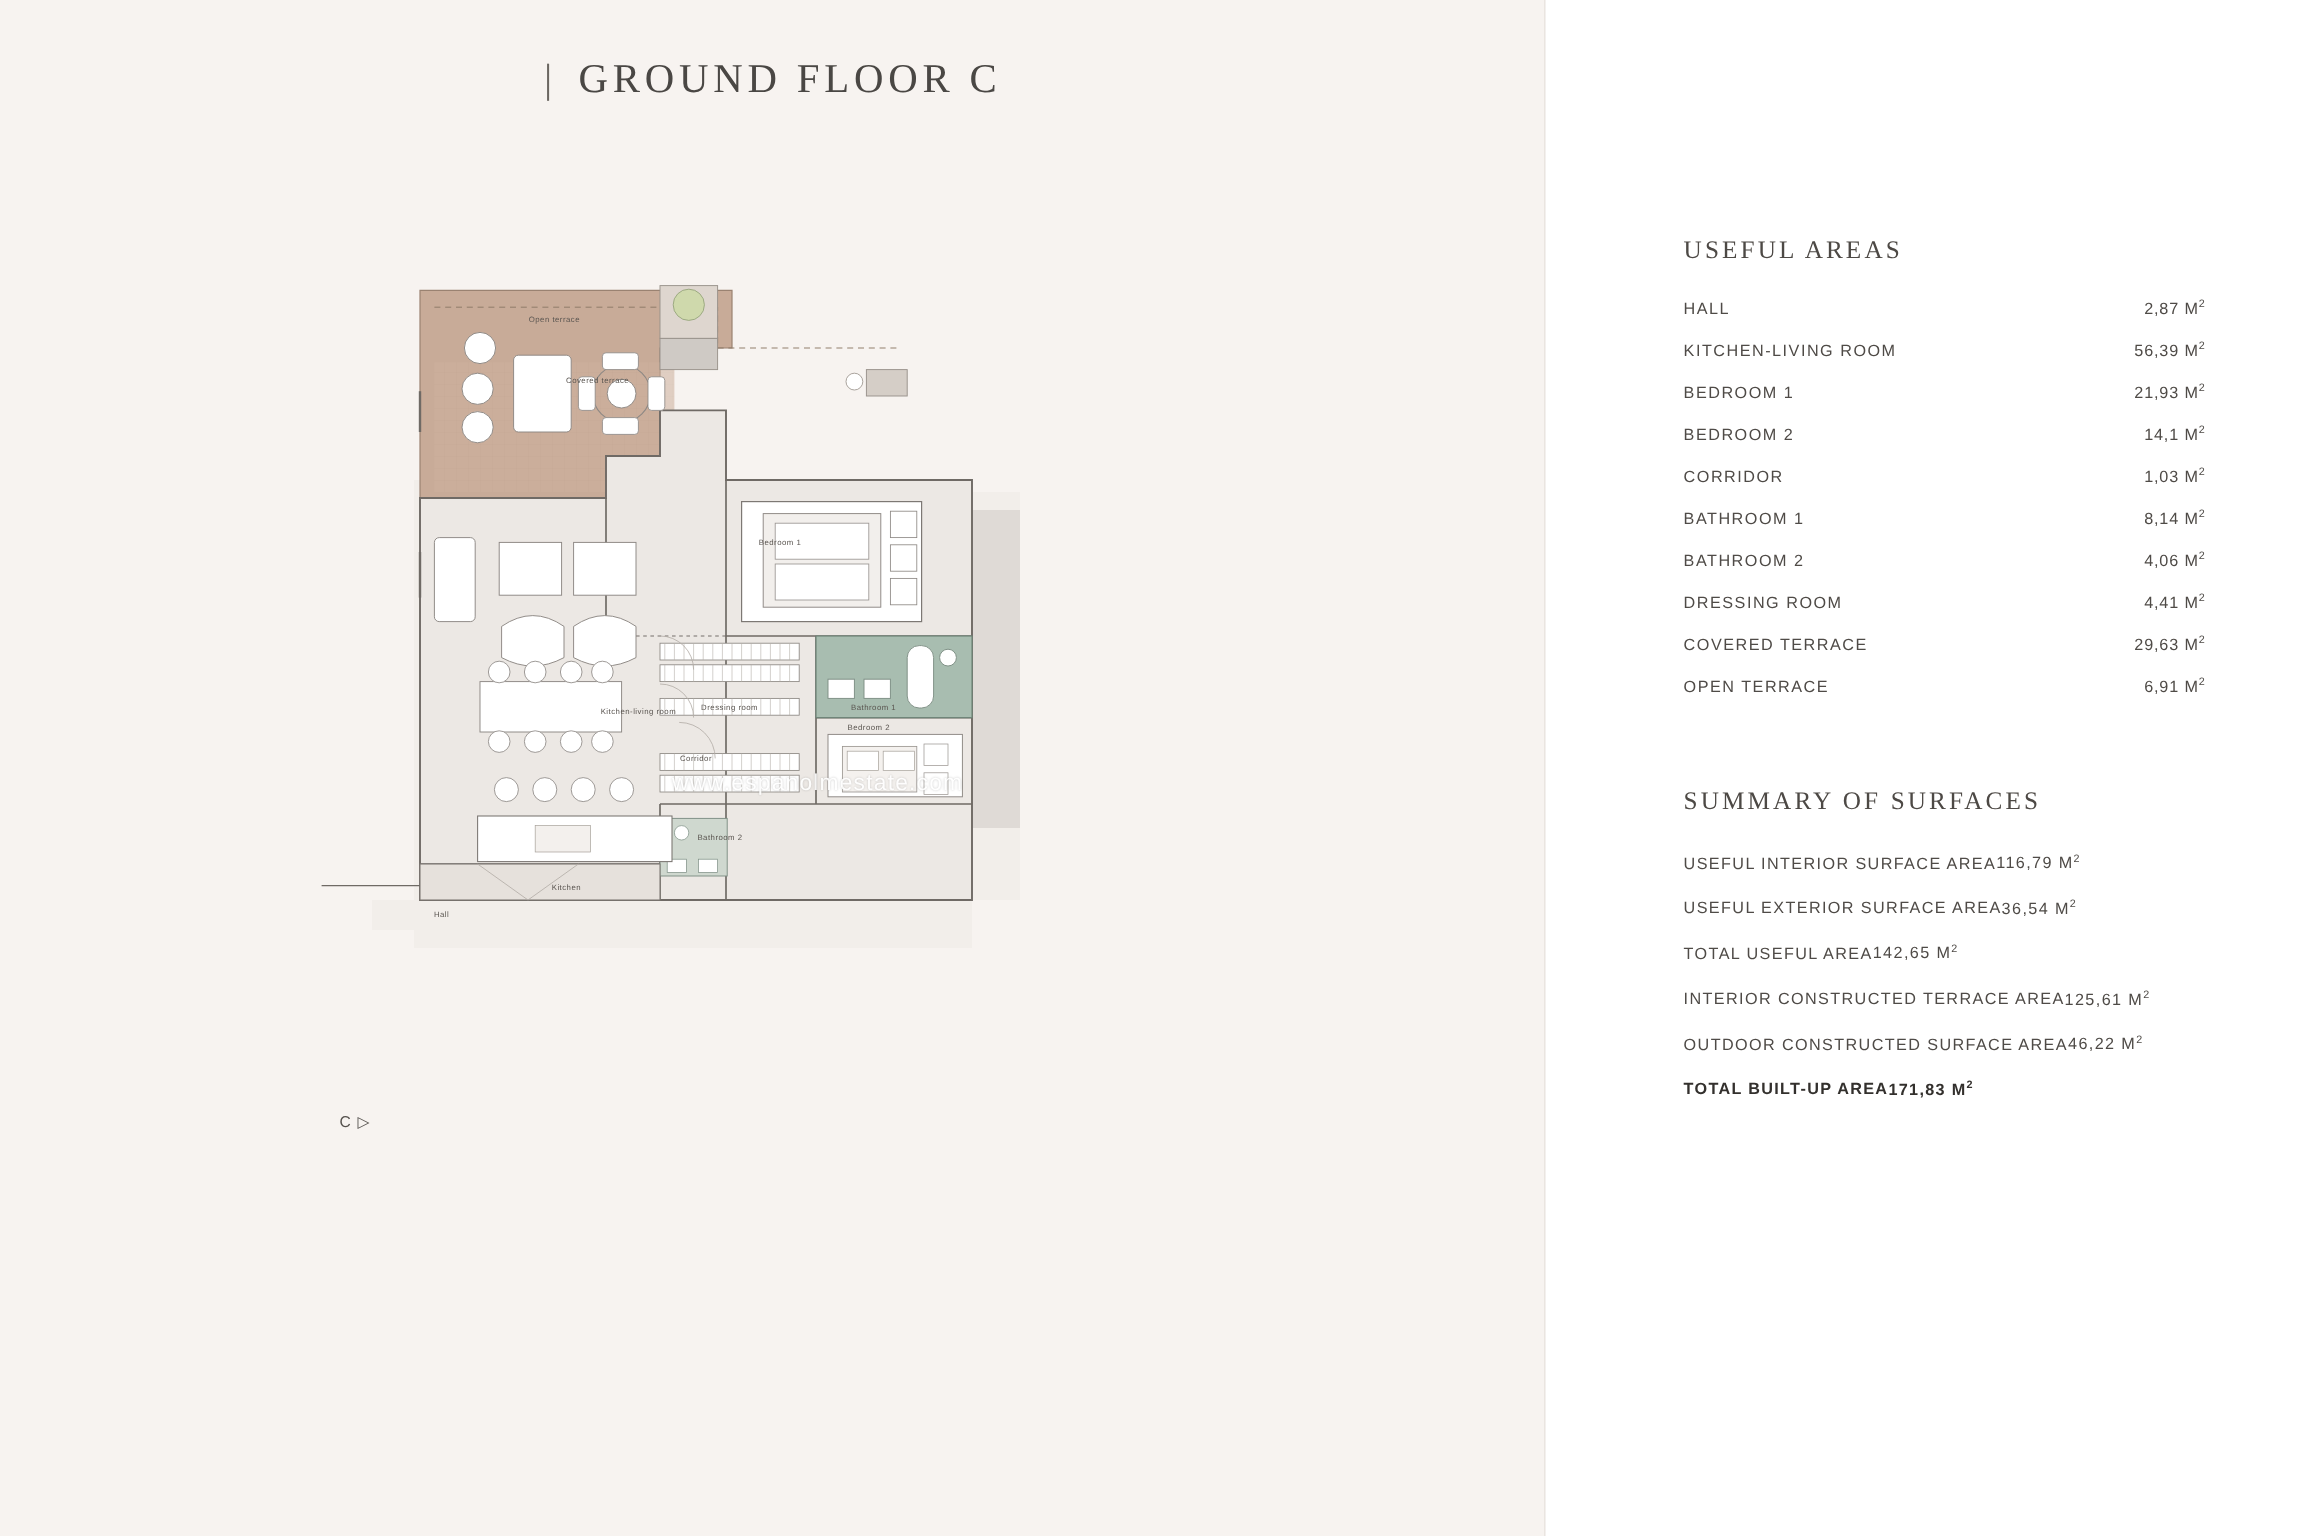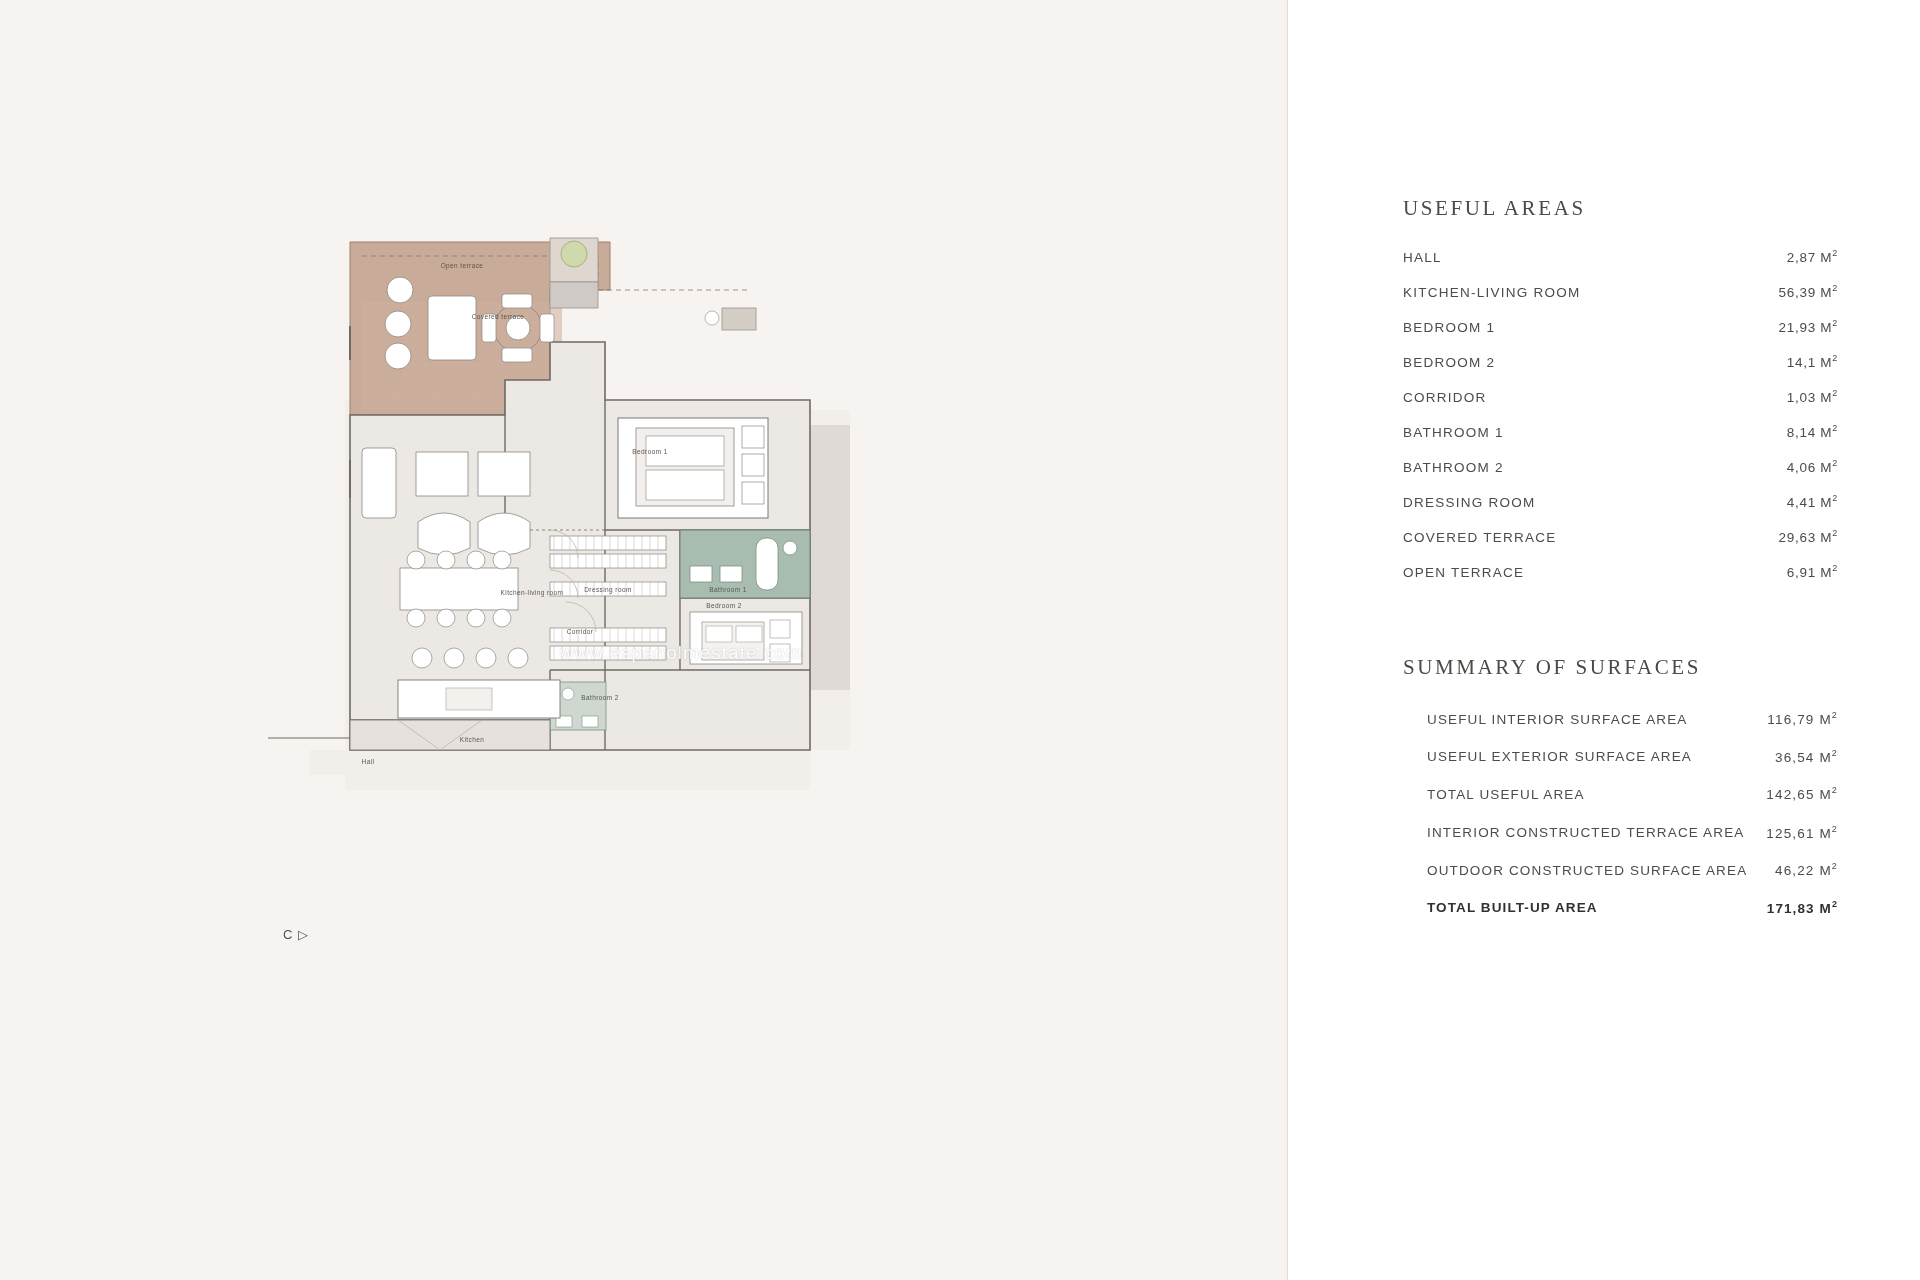--- a/index.html
+++ b/index.html
@@ -121,38 +121,39 @@
   }
   .sup { font-size: 9px; vertical-align: super; }
   #summary-title { position: absolute; top: 655px; }
   .sum-list {
     position: absolute;
     top: 710px;
     width: 435px;
   }
   .sum-row {
     display: flex;
-    justify-content: space-between;
     align-items: baseline;
     margin-bottom: 21px;
     font-size: 13.5px;
     letter-spacing: 1.15px;
     color: #4f4b47;
-    margin-left: 24px;
   }
   .sum-row.gap { margin-top: 22px; }
   .sum-row.total { font-weight: bold; color: #33302d; letter-spacing: 1.1px; }
 </style>
 </head>
 <body>
 
 <div class="page">
 
   <div class="left-panel">
 
+    <div class="plan-title">
+      <span class="bar">|</span><span>GROUND FLOOR C</span>
+    </div>
 
     <div class="plan-wrap">
       <svg class="plan-svg" width="720" height="560" viewBox="0 0 720 560" xmlns="http://www.w3.org/2000/svg">
         <defs>
           <pattern id="hatch" width="6" height="6" patternUnits="userSpaceOnUse" patternTransform="rotate(45)">
             <line x1="0" y1="0" x2="0" y2="6" stroke="#b9a08d" stroke-width="0.7"></line>
           </pattern>
           <pattern id="tile" width="10" height="10" patternUnits="userSpaceOnUse">
             <rect width="10" height="10" fill="#cdb09d"></rect>
             <path d="M0 0 H10 M0 0 V10" stroke="#c0a28e" stroke-width="0.5"></path>

